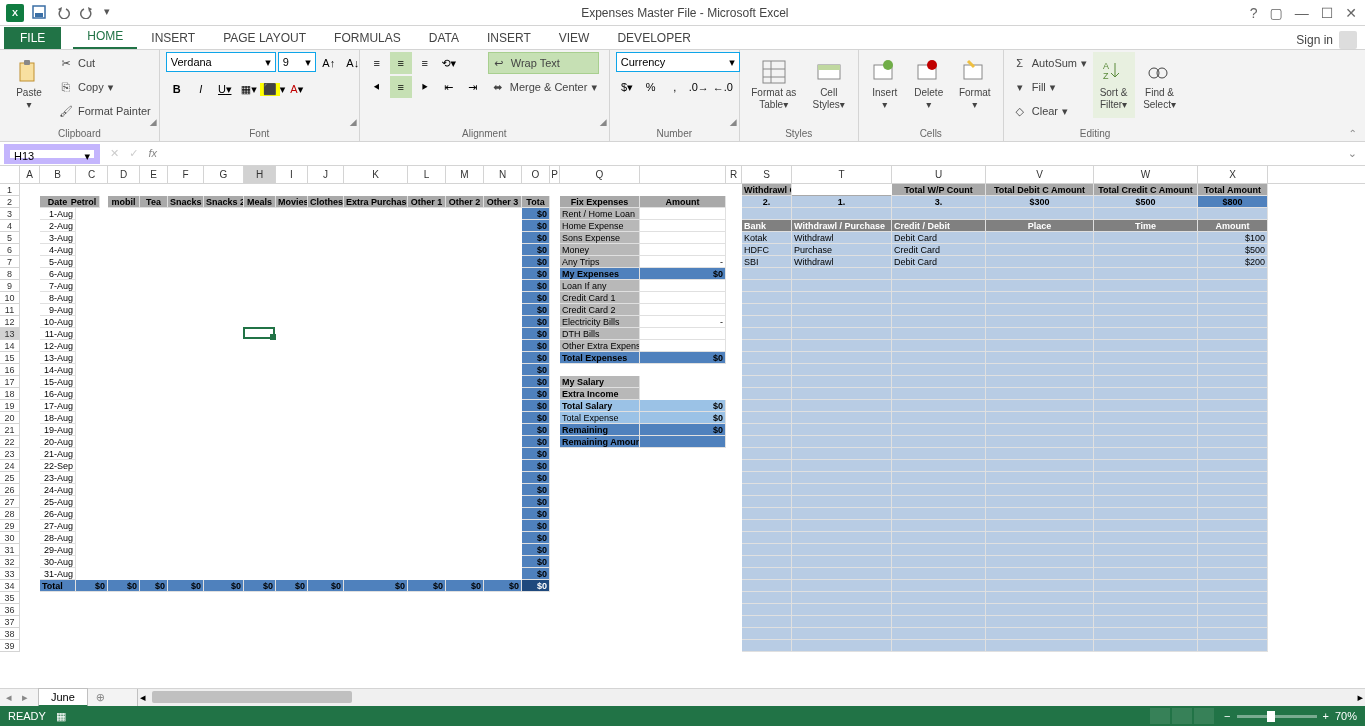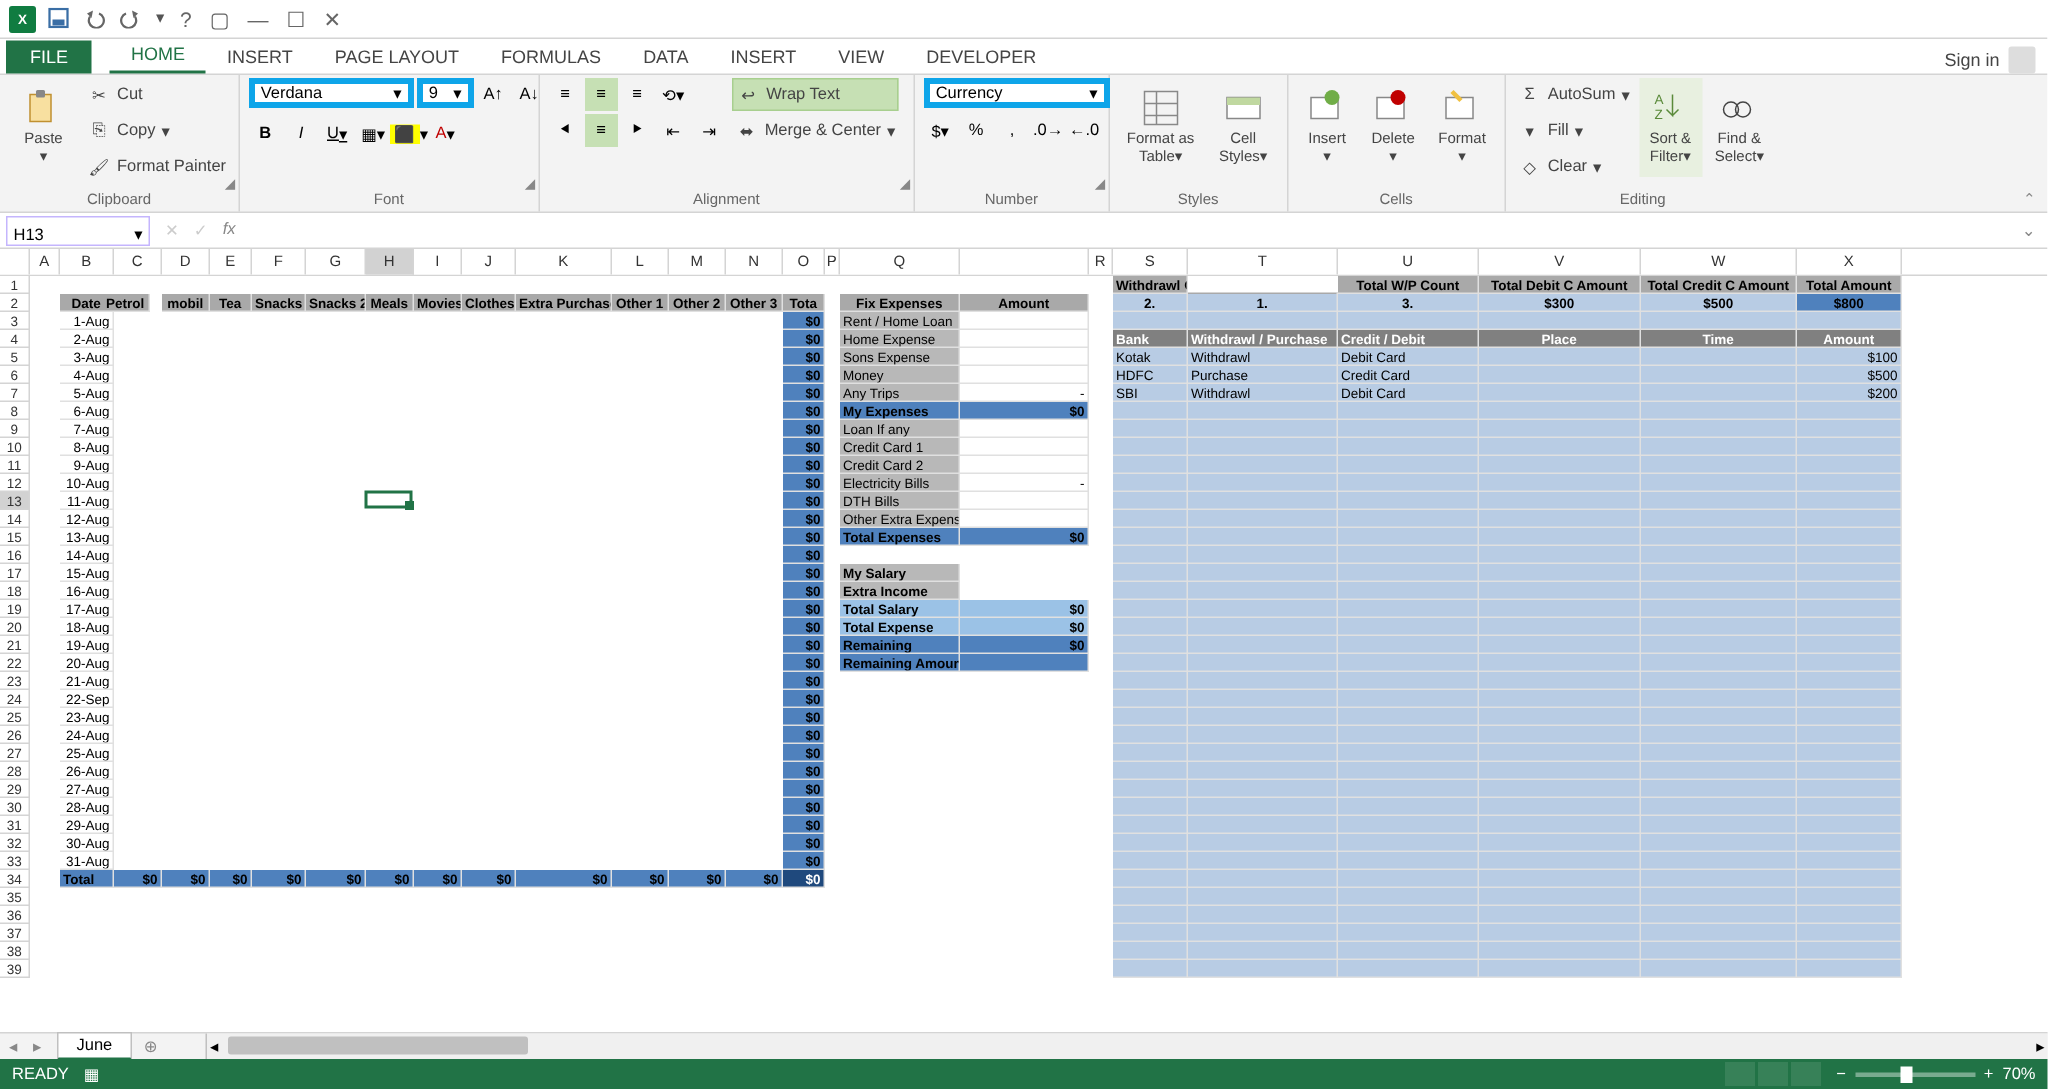--- a/index.html
+++ b/index.html
@@ -26,28 +26,28 @@
 .rgroup { border-right: 1px solid #d4d4d4; display: flex; flex-direction: column; padding: 2px 6px 0 6px; }
 .rgroup .groupcontent { flex: 1; display: flex; align-items: flex-start; gap: 4px; }
 .rgroup .grouplabel { text-align: center; font-size: 10px; color: #666; padding: 2px 0; }
 .bigbtn { display: flex; flex-direction: column; align-items: center; justify-content: center; width: 46px; height: 66px; font-size: 10px; color: #444; cursor: pointer; text-align: center; line-height: 1.2; }
 .bigbtn .bico { width: 26px; height: 26px; margin-bottom: 2px; }
 .smbtn { display: flex; align-items: center; gap: 4px; font-size: 11px; color: #444; height: 22px; cursor: pointer; padding: 0 2px; }
 .smbtn.checked { background: #c6e0b4; border: 1px solid #a8cf8f; }
 .vstack { display: flex; flex-direction: column; gap: 2px; }
 .hstack { display: flex; gap: 2px; }
 .ic { width: 16px; height: 16px; display: inline-flex; align-items: center; justify-content: center; }
-.dropdown { border: 4px solid #0ea5e9; background: #fff; height: 20px; display: flex; align-items: center; padding: 0 4px; font-size: 11px; justify-content: space-between; }
+.dropdown { border: 1px solid #0ea5e9; background: #fff; height: 20px; display: flex; align-items: center; padding: 0 4px; font-size: 11px; justify-content: space-between; }
 .btncell { width: 22px; height: 22px; display: inline-flex; align-items: center; justify-content: center; cursor: pointer; }
 .dlg { position: absolute; right: 2px; bottom: 14px; font-size: 9px; color: #888; }
 .ribbon-collapse { position: absolute; right: 8px; bottom: 2px; font-size: 10px; color: #888; cursor: pointer; }
 
 
 .fbar { height: 24px; background: #fff; border-bottom: 1px solid #d4d4d4; display: flex; align-items: center; }
-.namebox { width: 96px; border: 1px solid #c4b5fd; height: 20px; margin-left: 4px; display: flex; align-items: flex-end; justify-content: space-between; padding: 0 4px; font-size: 11px; }
+.namebox { width: 96px; border: 6px solid #c4b5fd; height: 20px; margin-left: 4px; display: flex; align-items: flex-start; justify-content: space-between; padding: 0 4px; font-size: 11px; }
 .fx { padding: 0 10px; color: #888; display: flex; gap: 10px; }
 .fxinput { flex: 1; height: 20px; border: none; font-size: 11px; }
 
 
 .gridwrap { position: relative; height: 520px; overflow: hidden; background: #fff; }
 .colhdrs { display: flex; height: 18px; background: #fff; border-bottom: 1px solid #d4d4d4; }
 .rownum-spacer { width: 20px; border-right: 1px solid #d4d4d4; background: #fff; }
 .ch { border-right: 1px solid #d4d4d4; text-align: center; font-size: 10px; color: #333; background: #fff; line-height: 18px; }
 .ch.sel { background: #d2d2d2; }
 .gridbody { display: flex; height: 462px; }
@@ -100,20 +100,21 @@
         </svg>
       </span>
     <span class="ico">
         <svg width="14" height="14">
           <path d="M4 4 A5 5 0 1 0 10 6" fill="none" stroke="#666" stroke-width="1.5"></path>
           <path d="M12 4 L8 2 L9 7 Z" fill="#666"></path>
         </svg>
       </span>
     <span class="ico">▾</span>
   </div>
+  <div class="title">Expenses Master File - Microsoft Excel</div>
   <div class="wincontrols">
     <span>?</span>
     <span>▢</span>
     <span>—</span>
     <span>☐</span>
     <span>✕</span>
   </div>
 </div>
 
 <div class="ribbontabs">
@@ -520,21 +521,21 @@
         <div class="cell" style="left: 540px; top: 144px; width: 80px; height: 12px; background: rgb(184, 184, 184);">DTH Bills</div>
         <div class="cell" style="left: 620px; top: 144px; width: 86px; height: 12px; text-align: right;"></div>
         <div class="cell" style="left: 540px; top: 156px; width: 80px; height: 12px; background: rgb(184, 184, 184);">Other Extra Expenses</div>
         <div class="cell" style="left: 620px; top: 156px; width: 86px; height: 12px; text-align: right;"></div>
         <div class="cell" style="left: 540px; top: 168px; width: 80px; height: 12px; background: rgb(79, 129, 189); font-weight: bold;">Total Expenses</div>
         <div class="cell" style="left: 620px; top: 168px; width: 86px; height: 12px; background: rgb(79, 129, 189); font-weight: bold; text-align: right;">$0</div>
         <div class="cell" style="left: 540px; top: 192px; width: 80px; height: 12px; background: rgb(184, 184, 184); font-weight: bold;">My Salary</div>
         <div class="cell" style="left: 540px; top: 204px; width: 80px; height: 12px; background: rgb(184, 184, 184); font-weight: bold;">Extra Income</div>
         <div class="cell" style="left: 540px; top: 216px; width: 80px; height: 12px; background: rgb(155, 194, 230); font-weight: bold;">Total Salary</div>
         <div class="cell" style="left: 620px; top: 216px; width: 86px; height: 12px; background: rgb(155, 194, 230); font-weight: bold; text-align: right;">$0</div>
-        <div class="cell" style="left: 540px; top: 228px; width: 80px; height: 12px; background: rgb(155, 194, 230); font-weight: bold;">Total Expense</div>
+        <div class="cell" style="left: 540px; top: 228px; width: 80px; height: 12px; background: rgb(155, 194, 230); font-weight: normal;">Total Expense</div>
         <div class="cell" style="left: 620px; top: 228px; width: 86px; height: 12px; background: rgb(155, 194, 230); font-weight: bold; text-align: right;">$0</div>
         <div class="cell" style="left: 540px; top: 240px; width: 80px; height: 12px; background: rgb(79, 129, 189); font-weight: bold;">Remaining</div>
         <div class="cell" style="left: 620px; top: 240px; width: 86px; height: 12px; background: rgb(79, 129, 189); font-weight: bold; text-align: right;">$0</div>
         <div class="cell" style="left: 540px; top: 252px; width: 80px; height: 12px; background: rgb(79, 129, 189); font-weight: bold;">Remaining Amount</div>
         <div class="cell" style="left: 620px; top: 252px; width: 86px; height: 12px; background: rgb(79, 129, 189);"></div>
         <div class="cell" style="left: 722px; top: 24px; width: 50px; height: 12px; background: rgb(184, 204, 228);"></div>
         <div class="cell" style="left: 772px; top: 24px; width: 100px; height: 12px; background: rgb(184, 204, 228);"></div>
         <div class="cell" style="left: 872px; top: 24px; width: 94px; height: 12px; background: rgb(184, 204, 228);"></div>
         <div class="cell" style="left: 966px; top: 24px; width: 108px; height: 12px; background: rgb(184, 204, 228);"></div>
         <div class="cell" style="left: 1074px; top: 24px; width: 104px; height: 12px; background: rgb(184, 204, 228);"></div>

